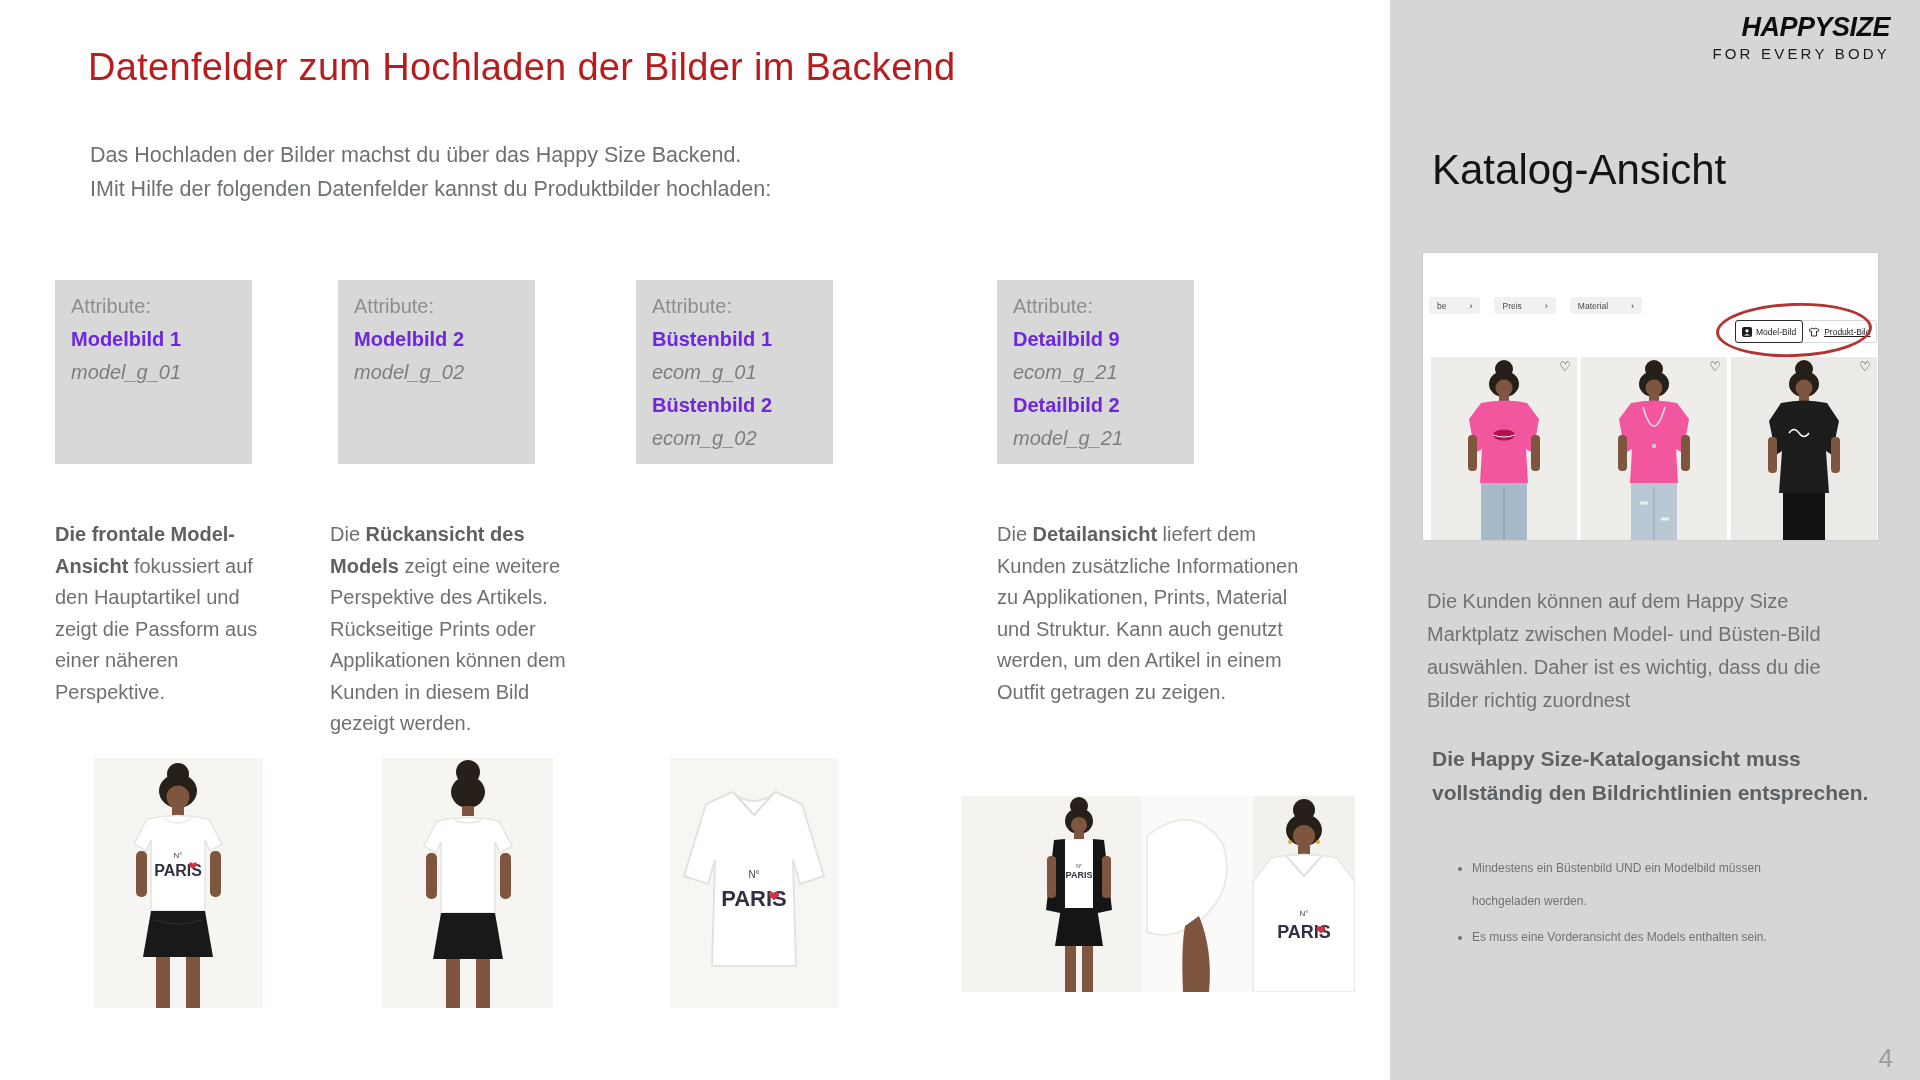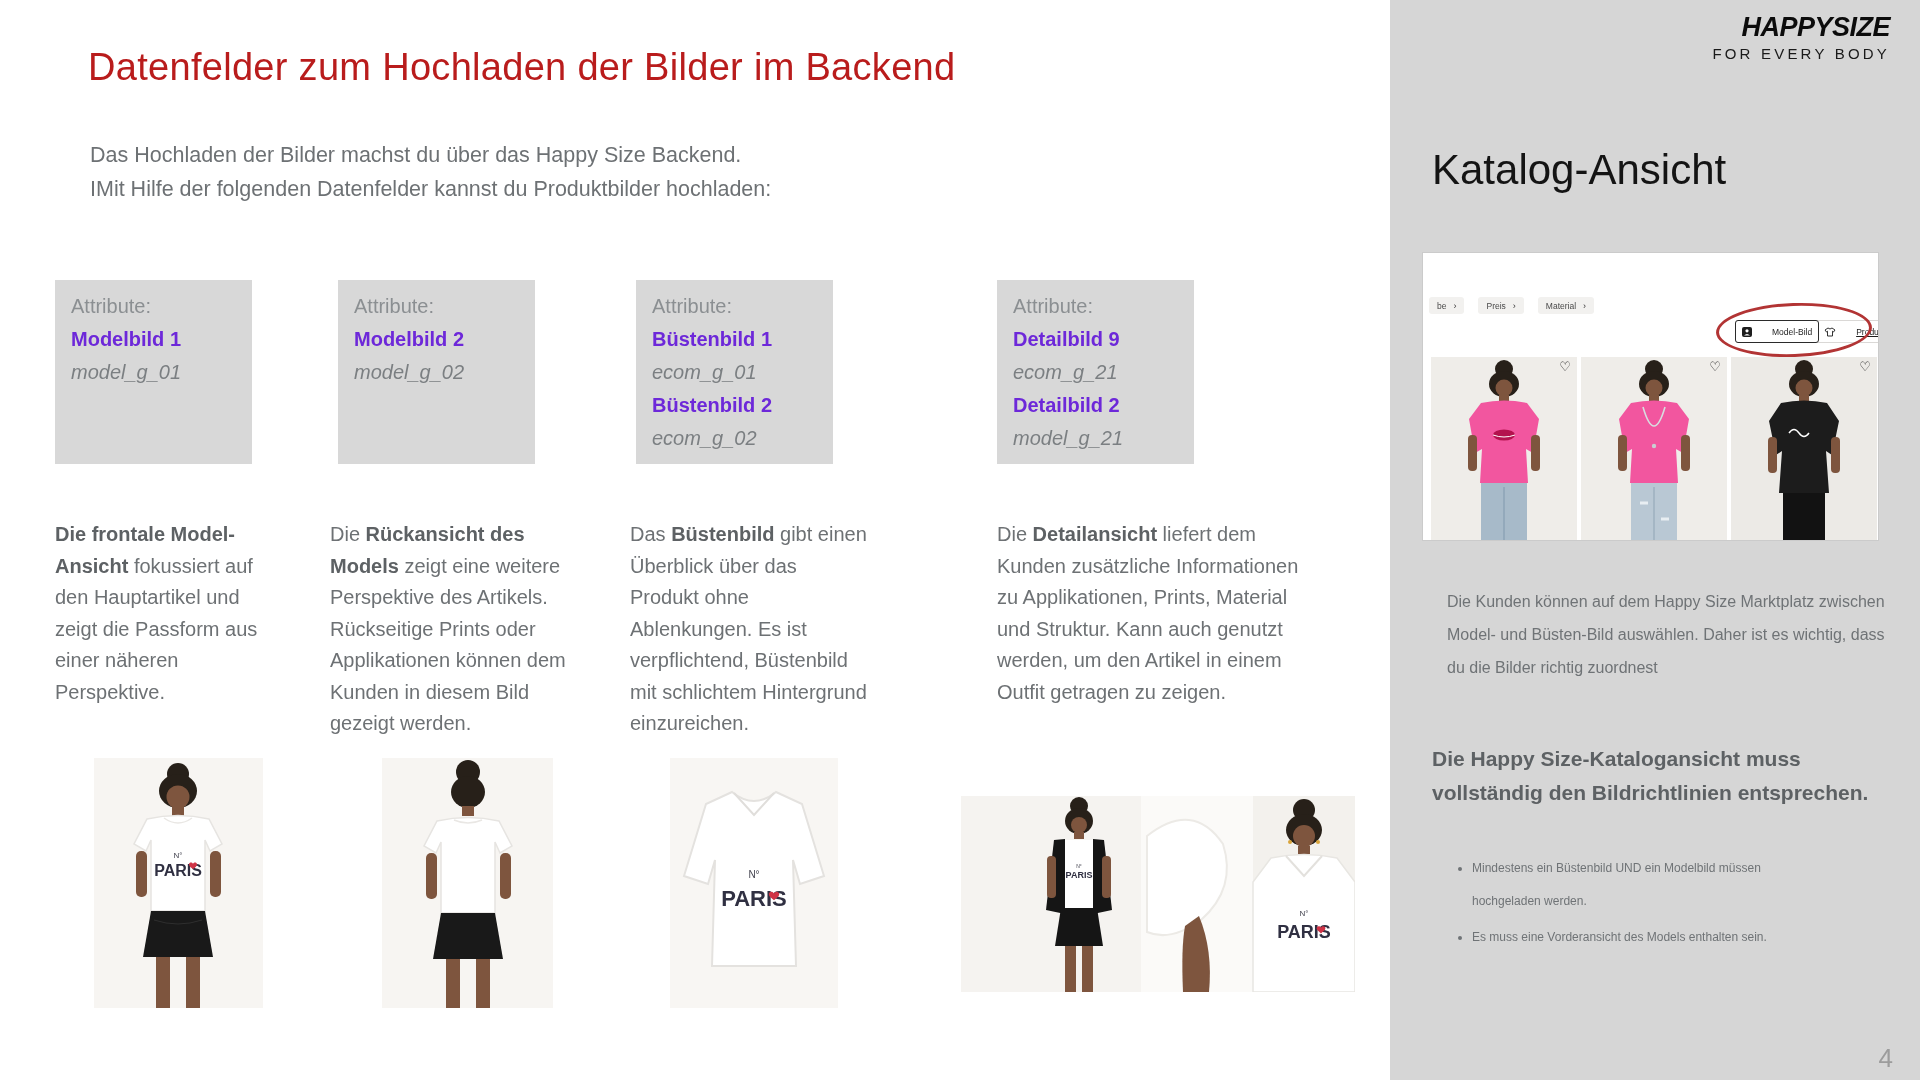--- a/index.html
+++ b/index.html
@@ -32,33 +32,33 @@
 
   
   .sidebar { position:absolute; left:1390px; top:0; width:530px; height:1080px; background:#d6d6d6; }
   .logo { position:absolute; right:30px; top:12px; text-align:right; }
   .logo-brand { font-size:27px; font-weight:bold; letter-spacing:-0.5px; color:#0c0c0c;font-style:italic; }
   .logo-tagline { font-size:15px; letter-spacing:3.2px; color:#1a1a1a; margin-top:2px; }
   .side-heading { position:absolute; left:42px; top:146px; font-size:42px; font-weight:400; color:#141414; }
 
   .catalog-card { position:absolute; left:33px; top:253px; width:455px; height:287px; background:#ffffff; overflow:hidden; box-shadow:0 0 0 1px rgba(0,0,0,0.05); }
   .chip-row { position:absolute; left:6px; top:44px; display:flex; gap:14px; }
-  .chip { display:inline-flex; align-items:center; gap:7px; background:#f2f1ef; border-radius:3px; height:17px; padding:0 8px; font-size:8.5px; color:#4a4a4a; white-space:nowrap; }
+  .chip { display:inline-flex; align-items:center; gap:23px; background:#f2f1ef; border-radius:3px; height:17px; padding:0 8px; font-size:8.5px; color:#4a4a4a; white-space:nowrap; }
   .chip .chev { font-size:9px; color:#333; }
   .img-toggle { position:absolute; left:312px; top:67px; height:23px; display:flex; align-items:stretch; background:#fff; border:1px solid #dad8d6; border-radius:3px; }
-  .toggle-seg { display:flex; align-items:center; gap:20px; padding:8px 6px; font-size:8.5px; color:#1d1d1d; white-space:nowrap; }
+  .toggle-seg { display:flex; align-items:center; gap:4px; padding:8px 6px; font-size:8.5px; color:#1d1d1d; white-space:nowrap; }
   .toggle-seg.selected { border:1.5px solid #2b2b2b; border-radius:3px; margin:-1px; background:#fff; }
   .toggle-seg .lbl-link { text-decoration:underline; }
   .red-ellipse { position:absolute; left:293px; top:50px; width:156px; height:54px; border:3px solid #b23434; border-radius:50%; transform:rotate(-2deg); }
   .tile { position:absolute; top:104px; width:146px; height:183px; background:#efede9; overflow:hidden; }
   .tile svg { display:block; width:100%; height:100%; }
   .tile-1 { left:8px; } .tile-2 { left:158px; } .tile-3 { left:308px; }
   .tile-heart { position:absolute; top:3px; right:6px; font-size:13px; color:#2b2b2b; line-height:1; }
 
-  .side-para { position:absolute; left:37px; top:585px; width:450px; font-size:16px; line-height:33px; color:#6f7376;margin-left:20px; }
+  .side-para { position:absolute; left:37px; top:585px; width:450px; font-size:20px; line-height:33px; color:#6f7376; }
   .side-note { position:absolute; left:42px; top:742px; width:440px; font-size:21px; line-height:34px; font-weight:bold; color:#5d6164; }
   .side-bullets { position:absolute; left:62px; top:852px; width:350px; font-size:12px; line-height:33px; color:#6f7376; padding-left:20px; }
   .side-bullets li { margin-bottom:3px; }
   .page-number { position:absolute; right:27px; bottom:6px; font-size:26px; color:#9c9c9c; }
 </style>
 </head>
 <body>
 
 <div class="slide">
 
@@ -88,21 +88,20 @@
   <div class="attr-box box-c4">
     <div class="attr-label">Attribute:</div>
     <div class="attr-name">Detailbild 9</div>
     <div class="attr-code">ecom_g_21</div>
     <div class="attr-name">Detailbild 2</div>
     <div class="attr-code">model_g_21</div>
   </div>
 
   <p class="desc desc-c1"><span class="seg-b">Die frontale Model-Ansicht</span><span> fokussiert auf den Hauptartikel und zeigt die Passform aus einer näheren Perspektive.</span></p>
   <p class="desc desc-c2"><span>Die </span><span class="seg-b">Rückansicht des Models</span><span> zeigt eine weitere Perspektive des Artikels. Rückseitige Prints oder Applikationen können dem Kunden in diesem Bild gezeigt werden.</span></p>
-  <p class="desc desc-c3"><span>Das </span><span class="seg-b">Büstenbild</span><span> gibt einen Überblick über das Produkt ohne Ablenkungen. Es ist verpflichtend, Büstenbild mit schlichtem Hintergrund einzureichen.</span></p>
   <p class="desc desc-c4"><span>Die </span><span class="seg-b">Detailansicht</span><span> liefert dem Kunden zusätzliche Informationen zu Applikationen, Prints, Material und Struktur. Kann auch genutzt werden, um den Artikel in einem Outfit getragen zu zeigen.</span></p>
 
   <div class="photo photo-1">
     <svg viewBox="0 0 169 250" preserveAspectRatio="none">
       <rect width="169" height="250" fill="#f7f5f2"></rect>
       <circle cx="84" cy="16" r="11" fill="#272019"></circle>
       <ellipse cx="84" cy="33" rx="19" ry="17" fill="#272019"></ellipse>
       <circle cx="84" cy="39" r="11.5" fill="#7e553e"></circle>
       <rect x="78" y="49" width="12" height="9" fill="#7e553e"></rect>
       <path d="M53,61 Q84,54 115,61 L128,86 L116,93 L111,82 L111,153 L57,153 L57,82 L52,93 L40,86 Z" fill="#ffffff" stroke="#e6e4e1" stroke-width="1.5"></path>

